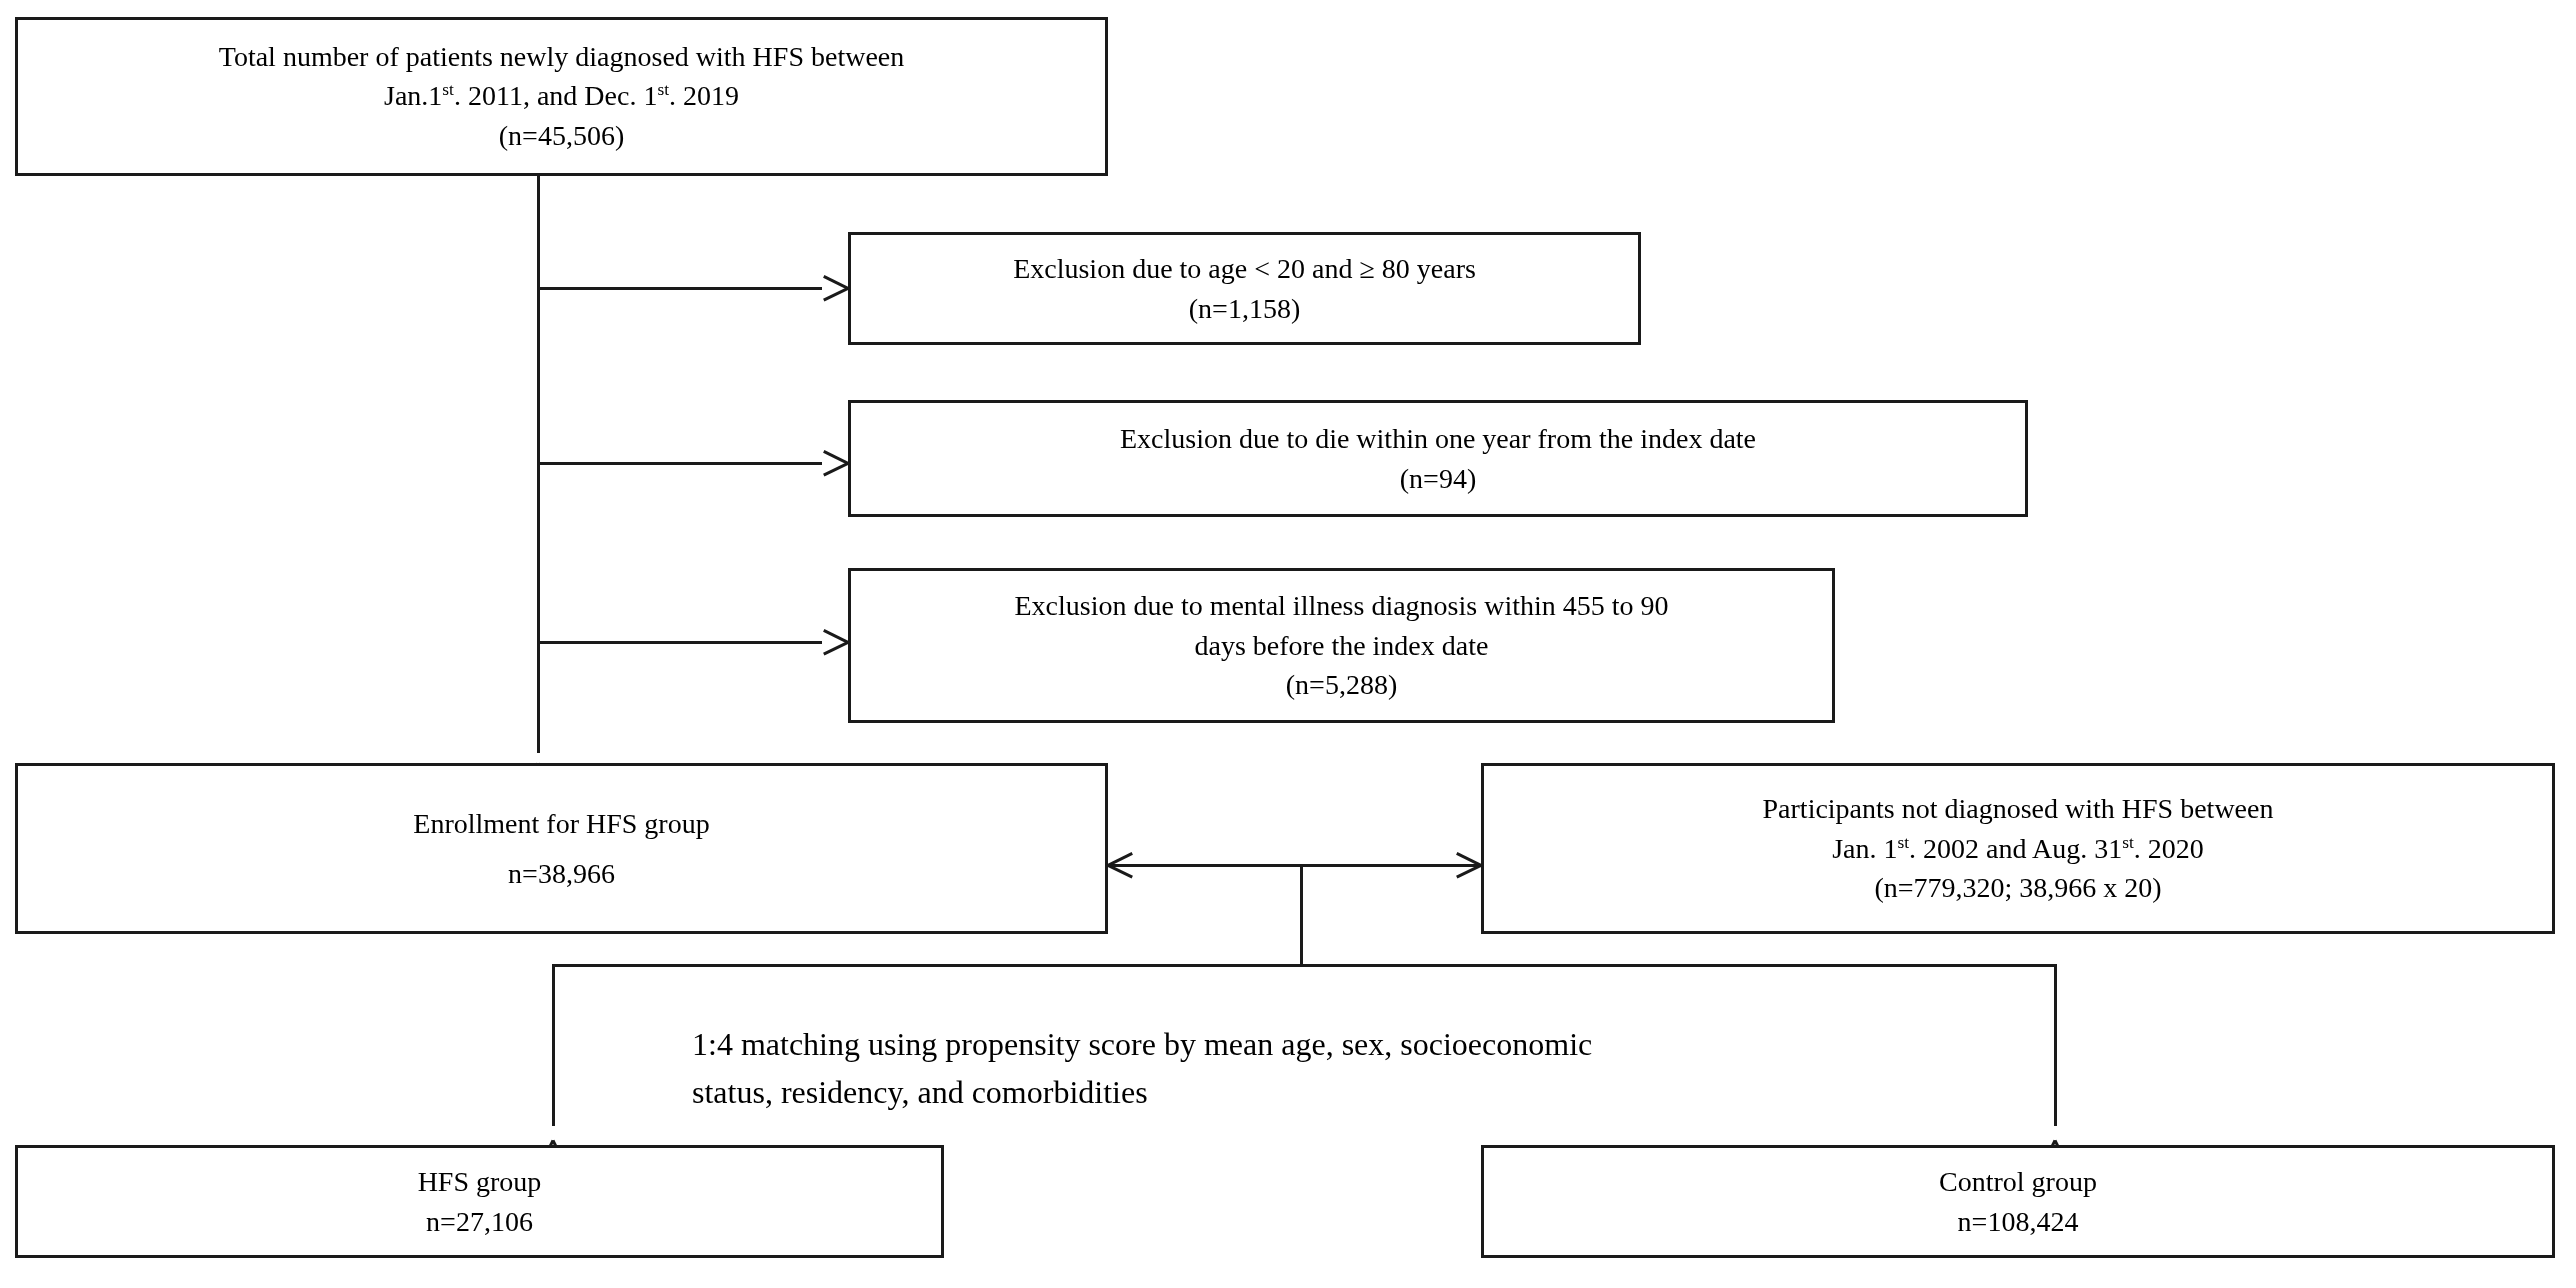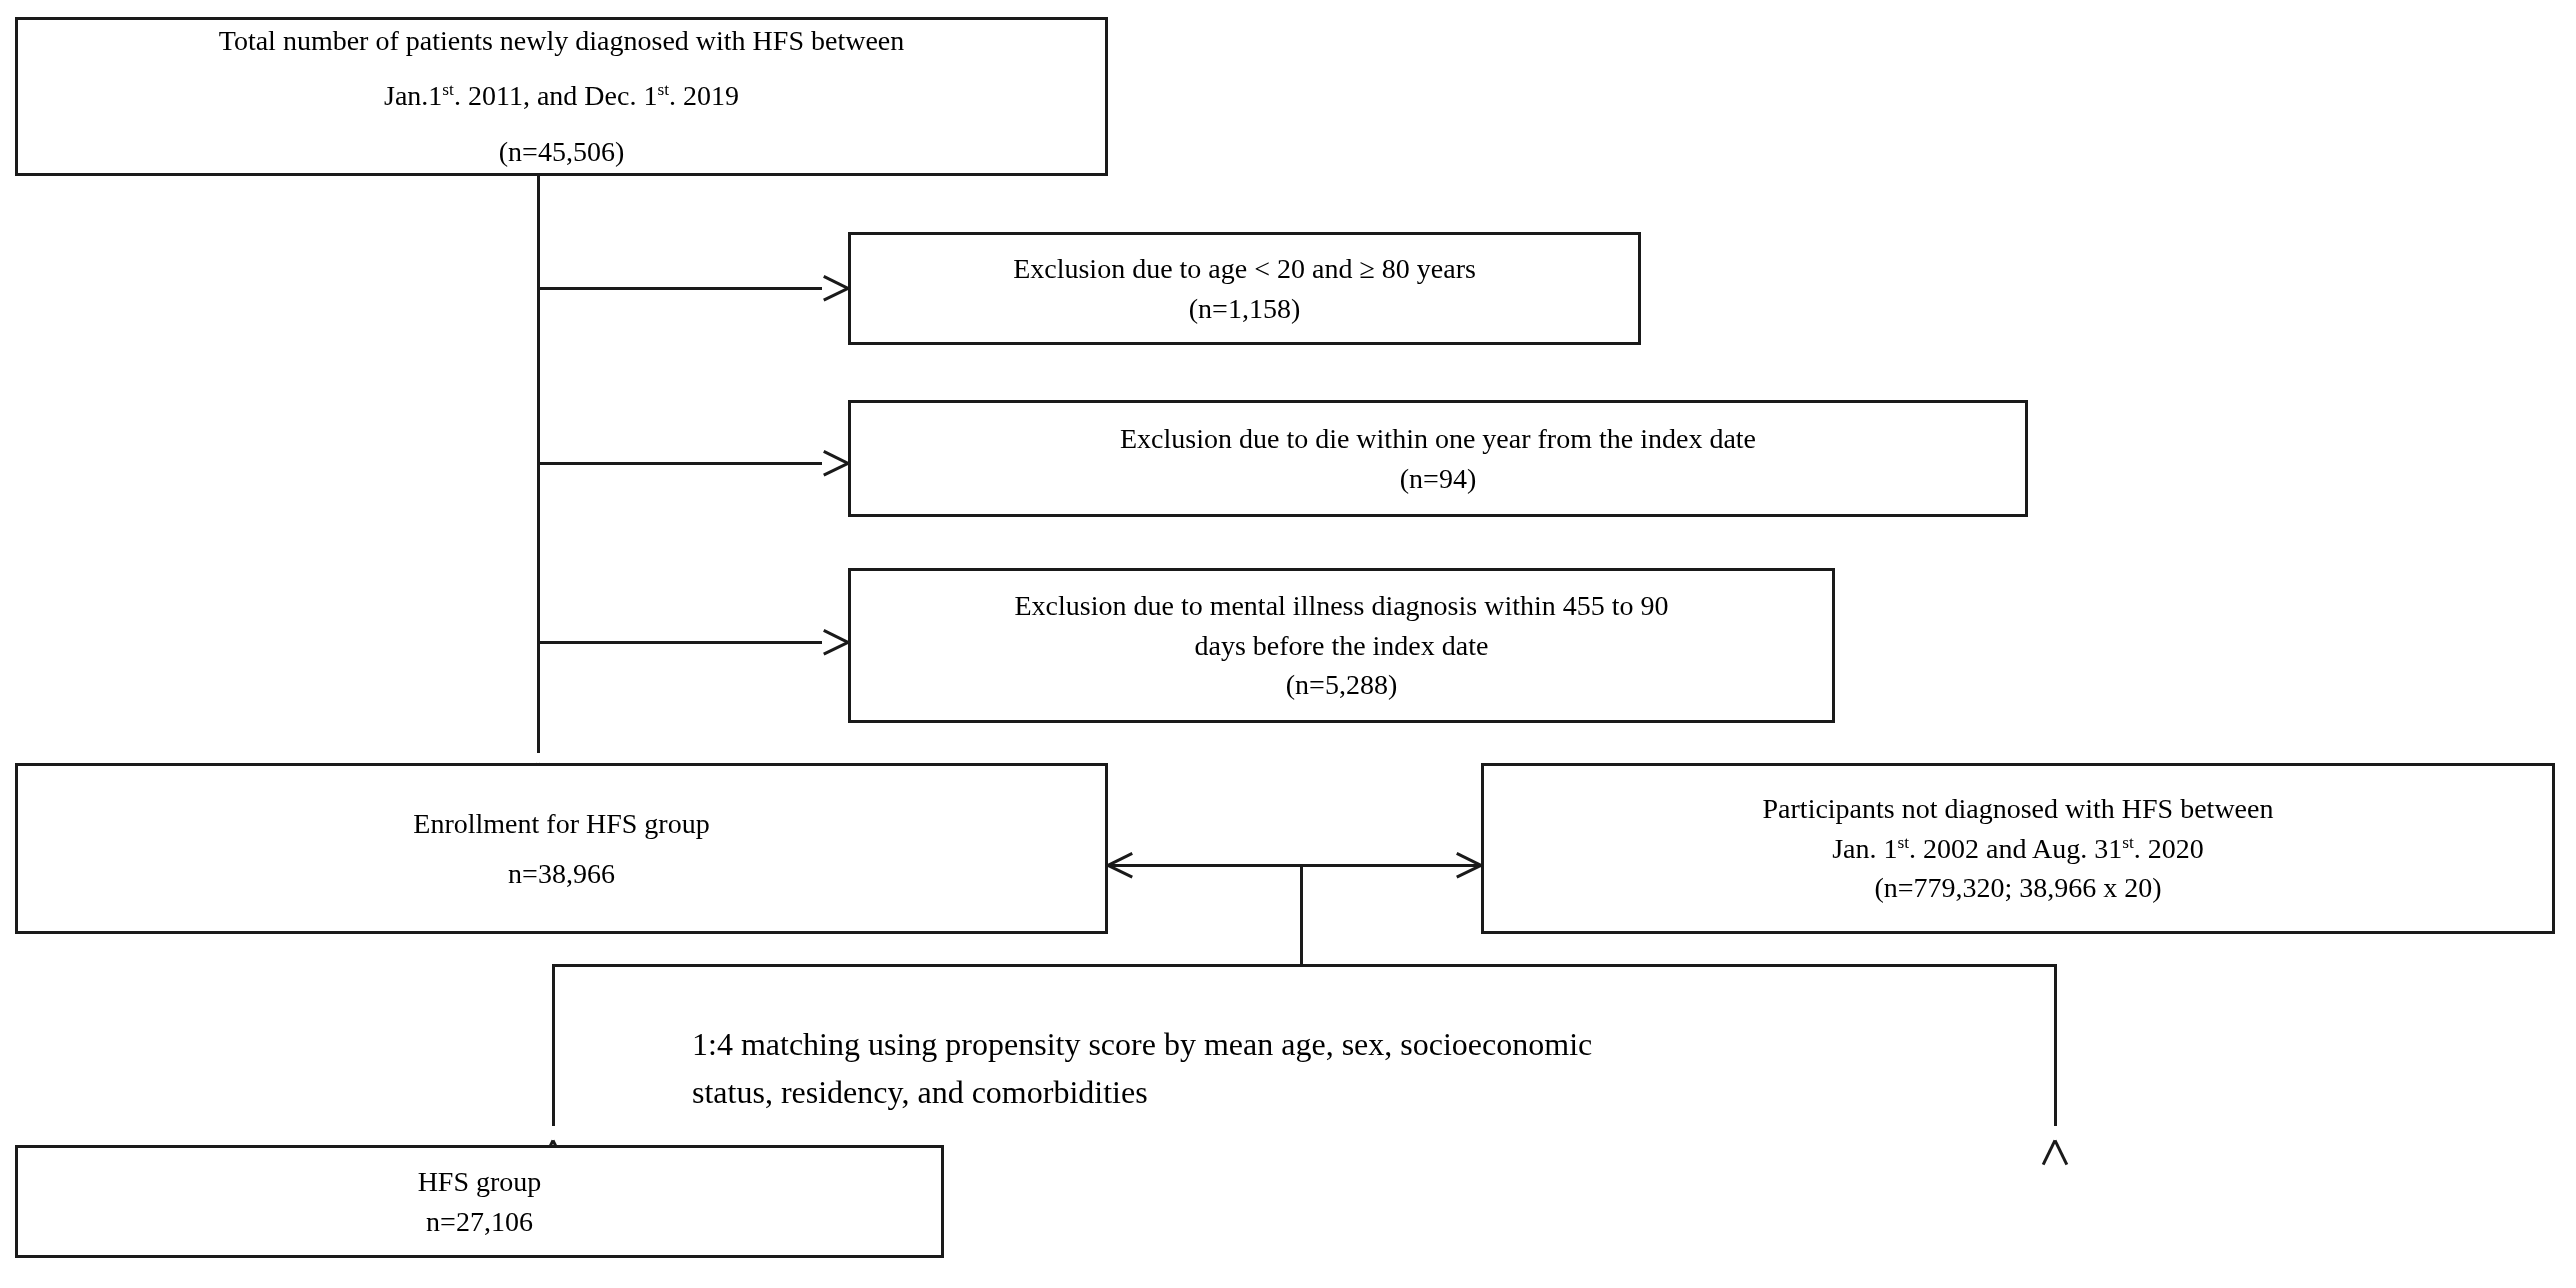--- a/index.html
+++ b/index.html
@@ -81,21 +81,21 @@
     line-height: 1.5;
     text-align: left;
     white-space: pre-line;
   }
 </style>
 </head>
 <body>
 
 <div id="canvas">
 
-  <div class="box" style="left:15px; top:16.7px; width:1093px; height:159px;gap:16px;">
+  <div class="box" style="left:15px; top:16.7px; width:1093px; height:159px;">
     <span class="line">Total number of patients newly diagnosed with HFS between</span>
     <span class="line"><span>Jan.1</span><sup>st</sup><span>. 2011, and Dec. 1</span><sup>st</sup><span>.  2019</span></span>
     <span class="line">(n=45,506)</span>
   </div>
 
   <div class="vline" style="left:537px; top:176px; height:577px;"></div>
   <div class="arrow-head ah-down" style="left:538px; top:763px;">
     <span class="a"></span>
       <span class="b"></span>
   </div>
@@ -167,15 +167,19 @@
   </div>
 
   <div class="note" style="left:692px; top:1020px; width:1130px;">1:4 matching using propensity score by mean age, sex, socioeconomic
 status, residency, and comorbidities</div>
 
   <div class="box" style="left:15px; top:1145px; width:929px; height:113px;">
     <span class="line">HFS group</span>
     <span class="line">n=27,106</span>
   </div>
 
+  <div class="box" style="left:1481px; top:1145px; width:1074px; height:113px;">
+    <span class="line">Control group</span>
+    <span class="line">n=108,424</span>
+  </div>
 
 </div>
 
 
 </body></html>

